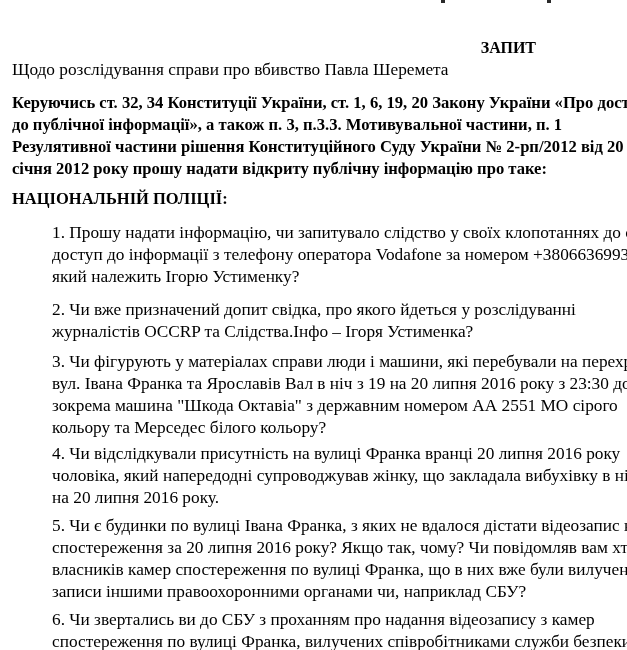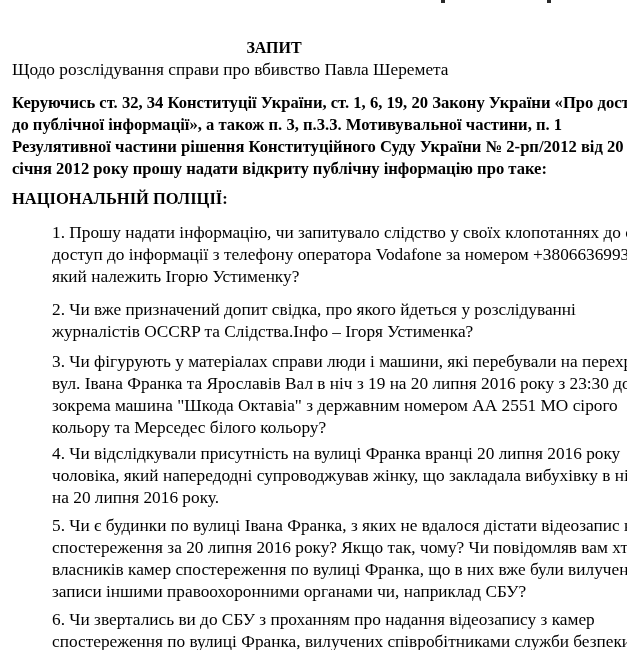--- a/index.html
+++ b/index.html
@@ -27,21 +27,21 @@
     top: 0;
     width: 4px;
     height: 3px;
     background: #2a2a2a;
   }
   .remnant.r1 { left: 441px; }
   .remnant.r2 { left: 547px; }
 
   .title {
     width: 524px;          
-    text-align: center;
+    text-align: right;
     font-weight: bold;
     font-size: 16px;
     line-height: 22px;
   }
   .line {
     white-space: nowrap;
     line-height: 22px;
     font-size: 17.3px;
   }
   .legal .line {

